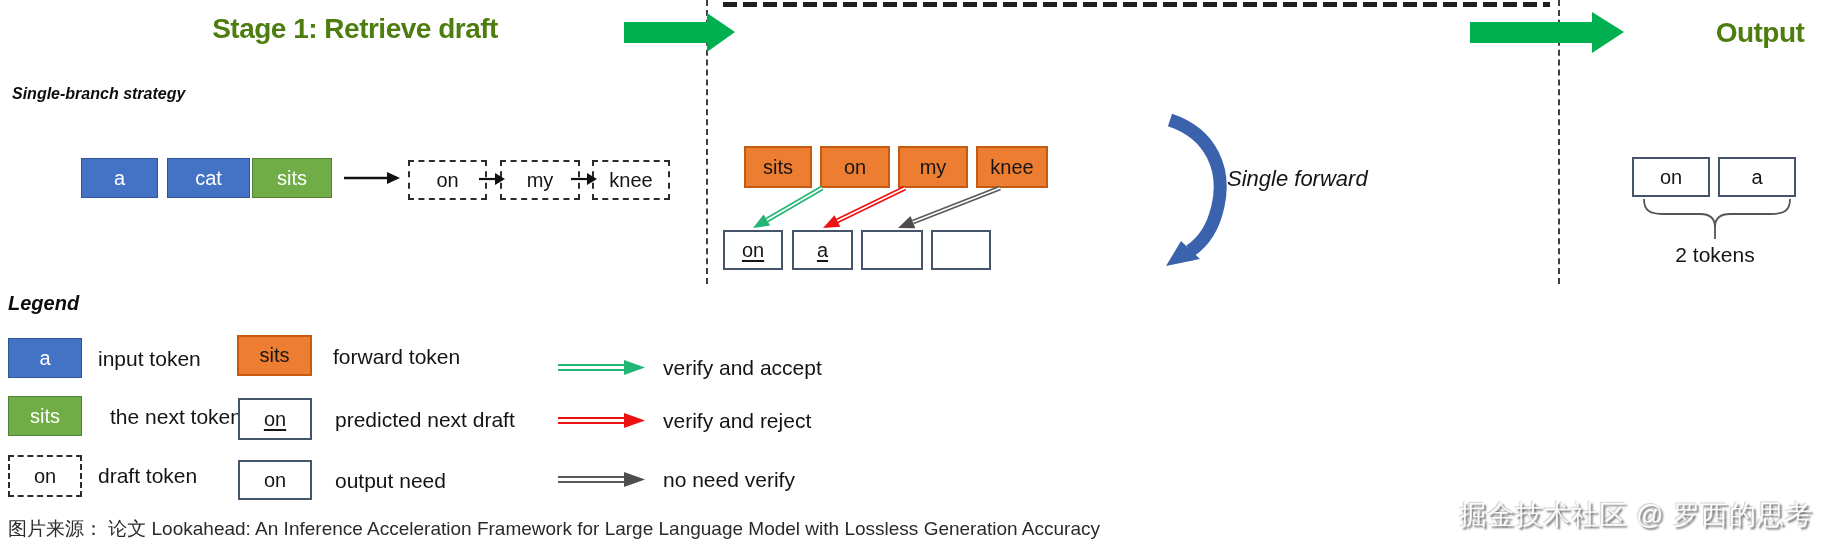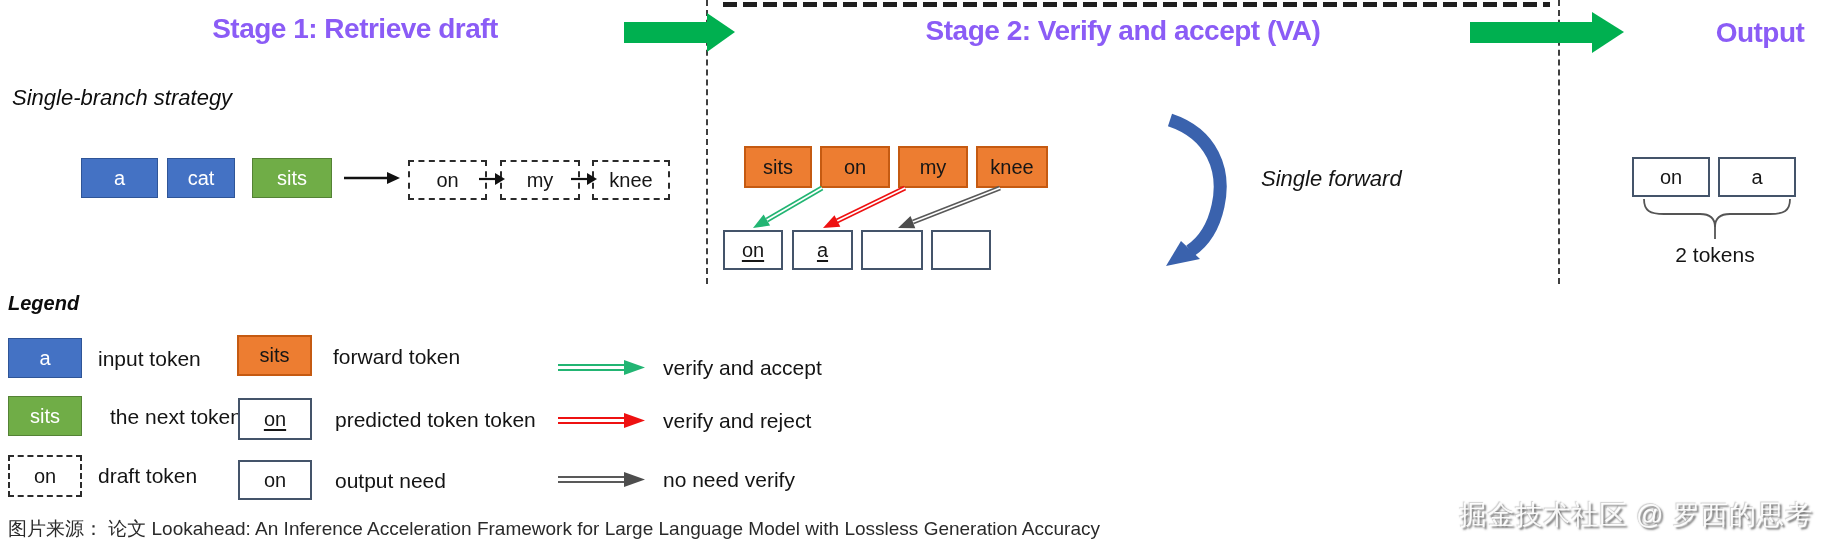--- a/index.html
+++ b/index.html
@@ -5,42 +5,42 @@
   * { margin:0; padding:0; box-sizing:border-box; }
   html,body { background:#ffffff; }
   body { font-family:"Liberation Sans", sans-serif; }
   .canvas {
     position:relative; width:1827px; height:548px; background:#ffffff;
     overflow:hidden; color:#111;
   }
   .abs { position:absolute; }
   .stage-title {
     font-weight:bold; font-size:28px; letter-spacing:-0.5px;
-    text-align:center; color:#8b5cf6; white-space:nowrap;
+    text-align:center; color:#4d7c0f; white-space:nowrap;
   }
   .vline {
     width:0; border-left:2px dashed #3f3f3f; height:284px; top:0;
   }
   .top-strip {
     top:2px; height:5px;
     background:repeating-linear-gradient(90deg,#1f1f1f 0 14px, transparent 14px 20px);
   }
   .box {
     display:flex; align-items:center; justify-content:center;
     font-size:20px; white-space:nowrap;
   }
   .box.blue   { background:#4472C4; color:#fff; border:1px solid #2F5597; }
   .box.green  { background:#70AD47; color:#fff; border:1px solid #548235; }
   .box.orange { background:#ED7D31; color:#161616; border:2px solid #C55A11; }
   .box.dashed { background:#fff; color:#161616; border:2px dashed #2b2b2b; }
   .box.white  { background:#fff; color:#161616; border:2px solid #44546A; }
   .u { text-decoration:underline; text-underline-offset:3px; }
-  .strategy-label { font-weight:normal; font-style:italic; font-size:22px; color:#0d0d0d; white-space:nowrap; }
+  .strategy-label { font-weight:bold; font-style:italic; font-size:16px; color:#0d0d0d; white-space:nowrap; }
   .note {
-    font-style:italic; font-size:22px; line-height:32px; color:#141414; white-space:nowrap;margin-left:34px;
+    font-style:italic; font-size:22px; line-height:32px; color:#141414; white-space:nowrap;
   }
   .legend-title { font-weight:bold; font-style:italic; font-size:20px; color:#0d0d0d; }
   .legend-label { font-size:21px; color:#141414; white-space:nowrap; }
   .count-label { font-size:21px; color:#141414; white-space:nowrap; }
   .caption { font-size:19px; color:#2a2a2a; white-space:nowrap;text-align:right; }
   .watermark {
     font-size:27px; color:rgba(255,255,255,0.92); white-space:nowrap;
     text-shadow: 2px 2px 2px rgba(90,90,90,0.85), -1px -1px 1px rgba(160,160,160,0.5);
     letter-spacing:1px;
   }
@@ -50,38 +50,37 @@
 <body>
 
 <div class="canvas">
 
   <div class="abs top-strip" style="left:723px; width:827px;"></div>
 
   <div class="abs vline" style="left:706px;"></div>
   <div class="abs vline" style="left:1558px;"></div>
 
   <div class="abs stage-title" style="left:160px; top:13px; width:390px;">Stage 1: Retrieve draft</div>
-  <div class="abs stage-title" style="left:918px; top:15px; width:410px;">Stage 2: Verify and accept (VA)</div>
   <div class="abs stage-title" style="left:1675px; top:17px; width:170px;">Output</div>
 
   <svg class="abs" style="left:624px; top:11px;" width="112" height="42">
     <rect x="0" y="11" width="83" height="21" fill="#00B050"></rect>
     <polygon points="83,2 111,21 83,41" fill="#00B050"></polygon>
   </svg>
   <svg class="abs" style="left:1470px; top:10px;" width="156" height="44">
     <rect x="0" y="12" width="122" height="21" fill="#00B050"></rect>
     <polygon points="122,2 154,22 122,43" fill="#00B050"></polygon>
   </svg>
 
   <div class="abs strategy-label" style="left:12px; top:85px;">Single-branch strategy</div>
 
   <div class="abs box blue" style="left:81px;  top:158px; width:77px; height:40px;">
       <span>a</span>
     </div>
-  <div class="abs box blue" style="left:167px; top:158px; width:68px; height:40px;">
+  <div class="abs box blue" style="left:167px; top:158px; width:83px; height:40px;">
       <span>cat</span>
     </div>
   <div class="abs box green" style="left:252px; top:158px; width:80px; height:40px;">
       <span>sits</span>
     </div>
 
   <svg class="abs" style="left:344px; top:170px;" width="58" height="16">
     <line x1="0" y1="8" x2="43" y2="8" stroke="#111" stroke-width="2.4"></line>
     <polygon points="43,2 56,8 43,14" fill="#111"></polygon>
   </svg>
@@ -182,21 +181,21 @@
   <div class="abs legend-label" style="left:98px; top:464px;">draft token</div>
 
   <div class="abs box orange" style="left:237px; top:335px; width:75px; height:41px;">
       <span>sits</span>
     </div>
   <div class="abs legend-label" style="left:333px; top:345px;">forward token</div>
 
   <div class="abs box white" style="left:238px; top:398px; width:74px; height:42px;">
       <span class="u">on</span>
     </div>
-  <div class="abs legend-label" style="left:335px; top:408px;">predicted token token</div>
+  <div class="abs legend-label" style="left:335px; top:408px;">predicted next draft</div>
 
   <div class="abs box white" style="left:238px; top:460px; width:74px; height:40px;">
       <span>on</span>
     </div>
   <div class="abs legend-label" style="left:335px; top:469px;">output need</div>
 
   <svg class="abs" style="left:556px; top:360px;" width="92" height="16">
     <line x1="2" y1="5" x2="68" y2="5" stroke="#22B573" stroke-width="1.8"></line>
     <line x1="2" y1="10" x2="68" y2="10" stroke="#22B573" stroke-width="1.8"></line>
     <polygon points="68,0 89,7.5 68,15" fill="#22B573"></polygon>

